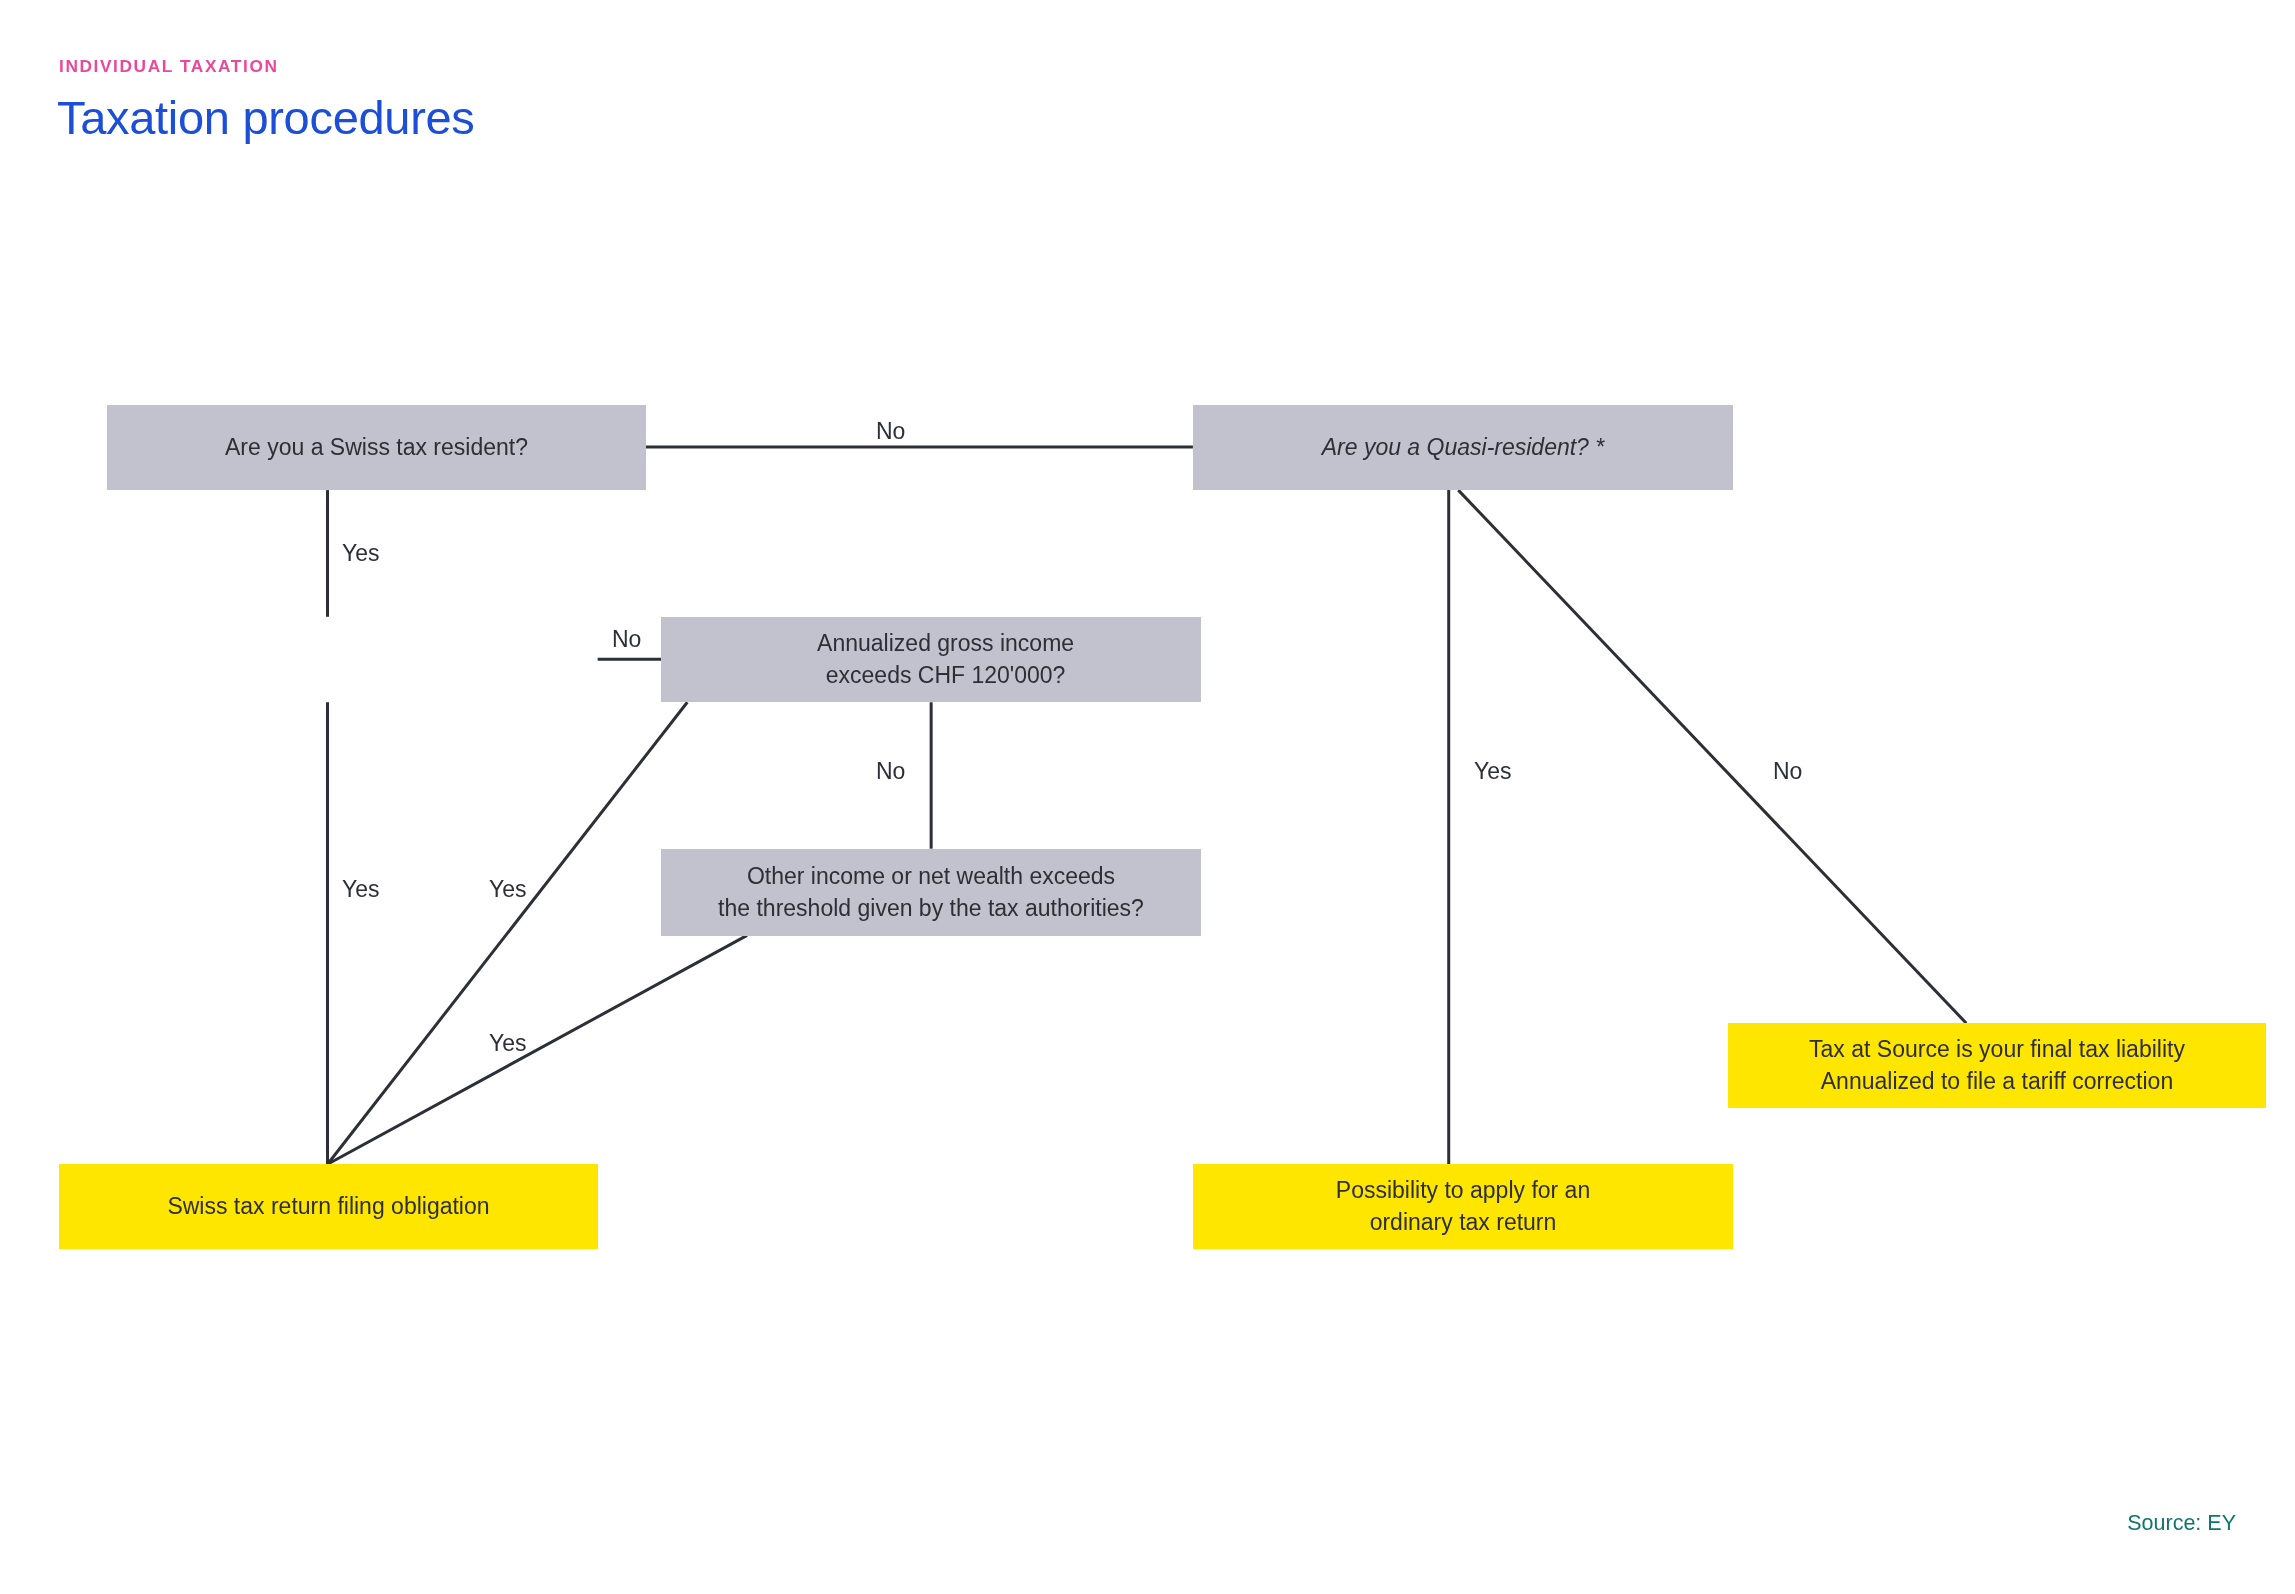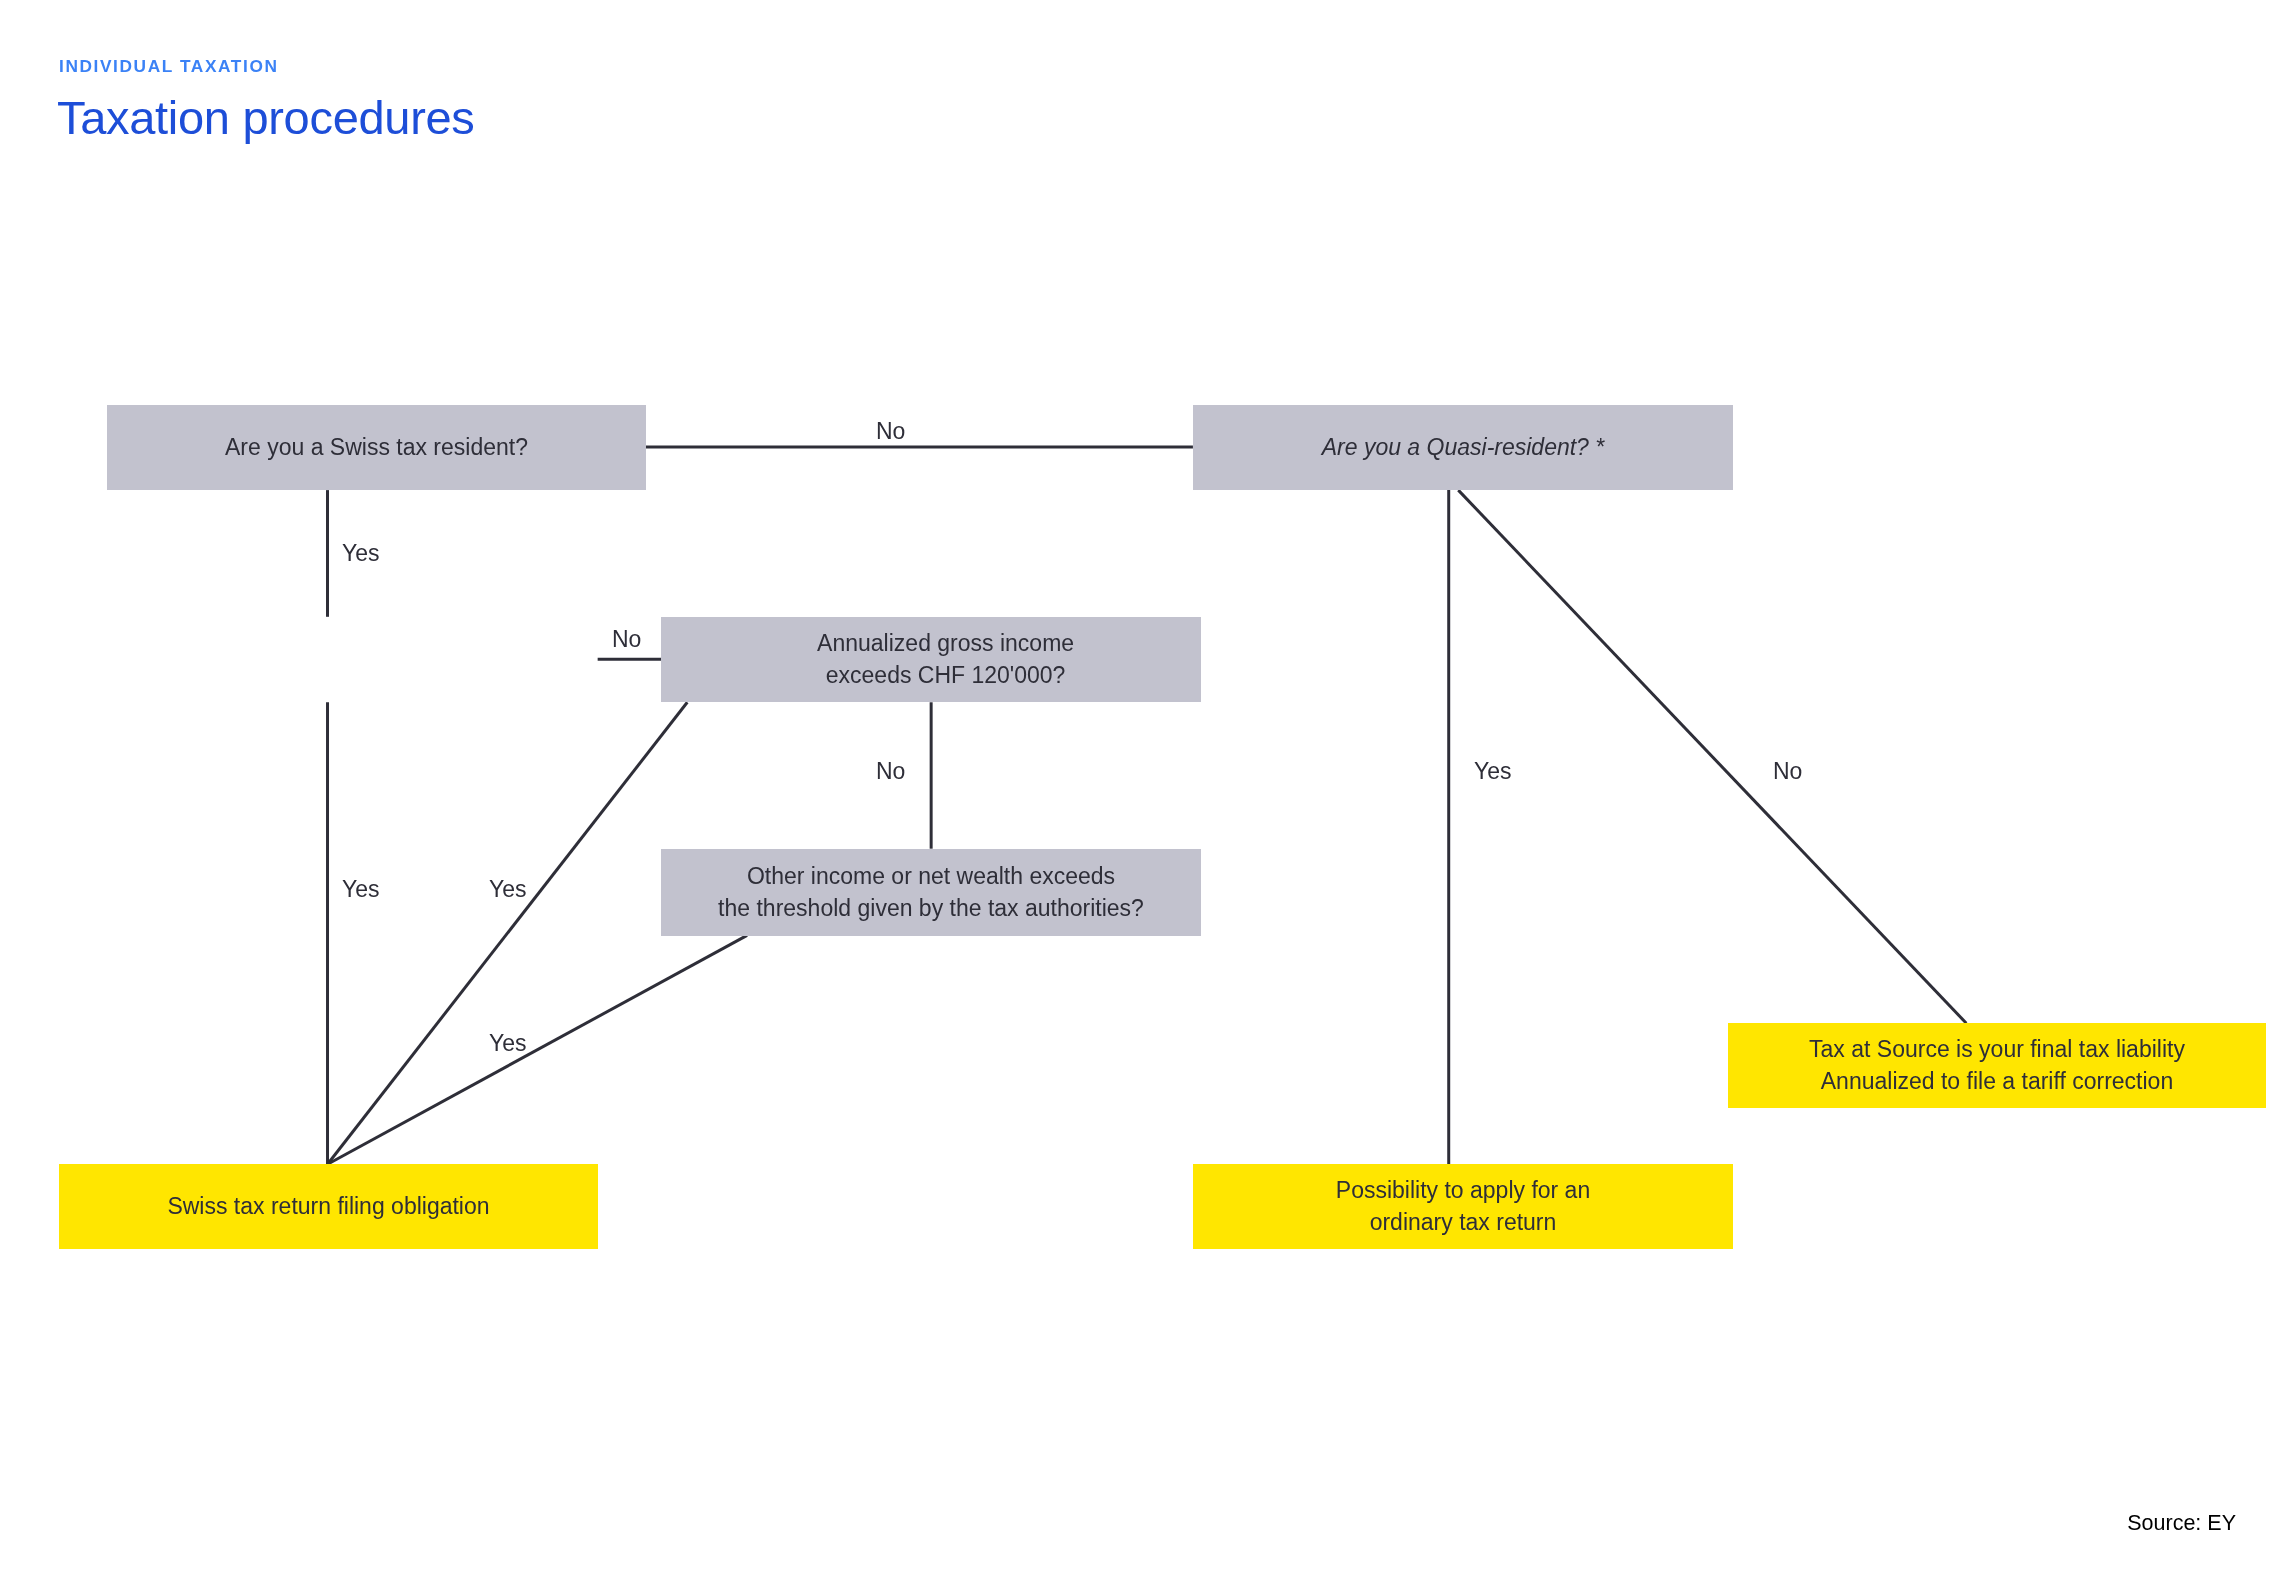--- a/index.html
+++ b/index.html
@@ -21,21 +21,21 @@
   }
 
   
   #eyebrow {
     position: absolute;
     left: 59px;
     top: 56px;
     font-size: 17.3px;
     letter-spacing: 1.6px;
     font-weight: 600;
-    color: #3b82f6;
+    color: #ec4899;
     text-transform: uppercase;
     white-space: nowrap;
   }
   #page-title {
     position: absolute;
     left: 57px;
     top: 90px;
     font-size: 47px;
     font-weight: 400;
     color: #1d4ed8;
@@ -90,21 +90,21 @@
     color: #2e2e38;
     white-space: nowrap;
   }
 
   
   #source-note {
     position: absolute;
     right: 59px;
     top: 1511px;
     font-size: 21.5px;
-    color: #000000;
+    color: #0f766e;
     white-space: nowrap;
   }
 </style>
 </head>
 <body>
 
 <div id="page">
 
   <div id="eyebrow">INDIVIDUAL TAXATION</div>
 

